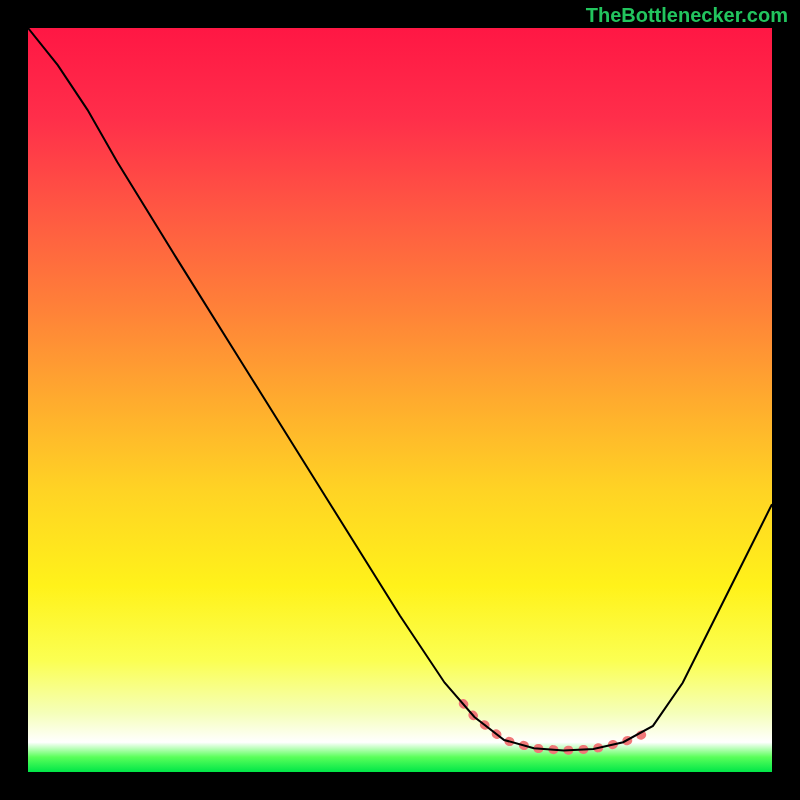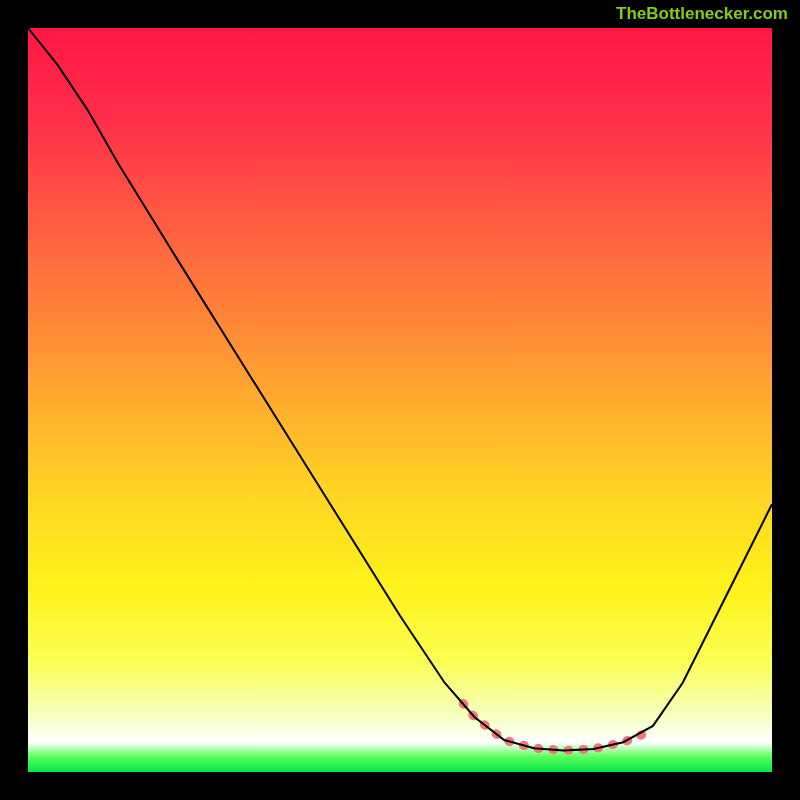--- a/index.html
+++ b/index.html
@@ -13,22 +13,22 @@
       height: 800px;
       background: #000;
       position: relative;
       font-family: Arial, sans-serif;
     }
     
     .watermark {
       position: absolute;
       top: 4px;
       right: 12px;
-      color: #84cc16;
-      font-size: 17px;
+      color: #22c55e;
+      font-size: 20px;
       font-weight: bold;
       z-index: 10;
     }
     
     .chart-area {
       position: absolute;
       top: 28px;
       left: 28px;
       width: 744px;
       height: 744px;

